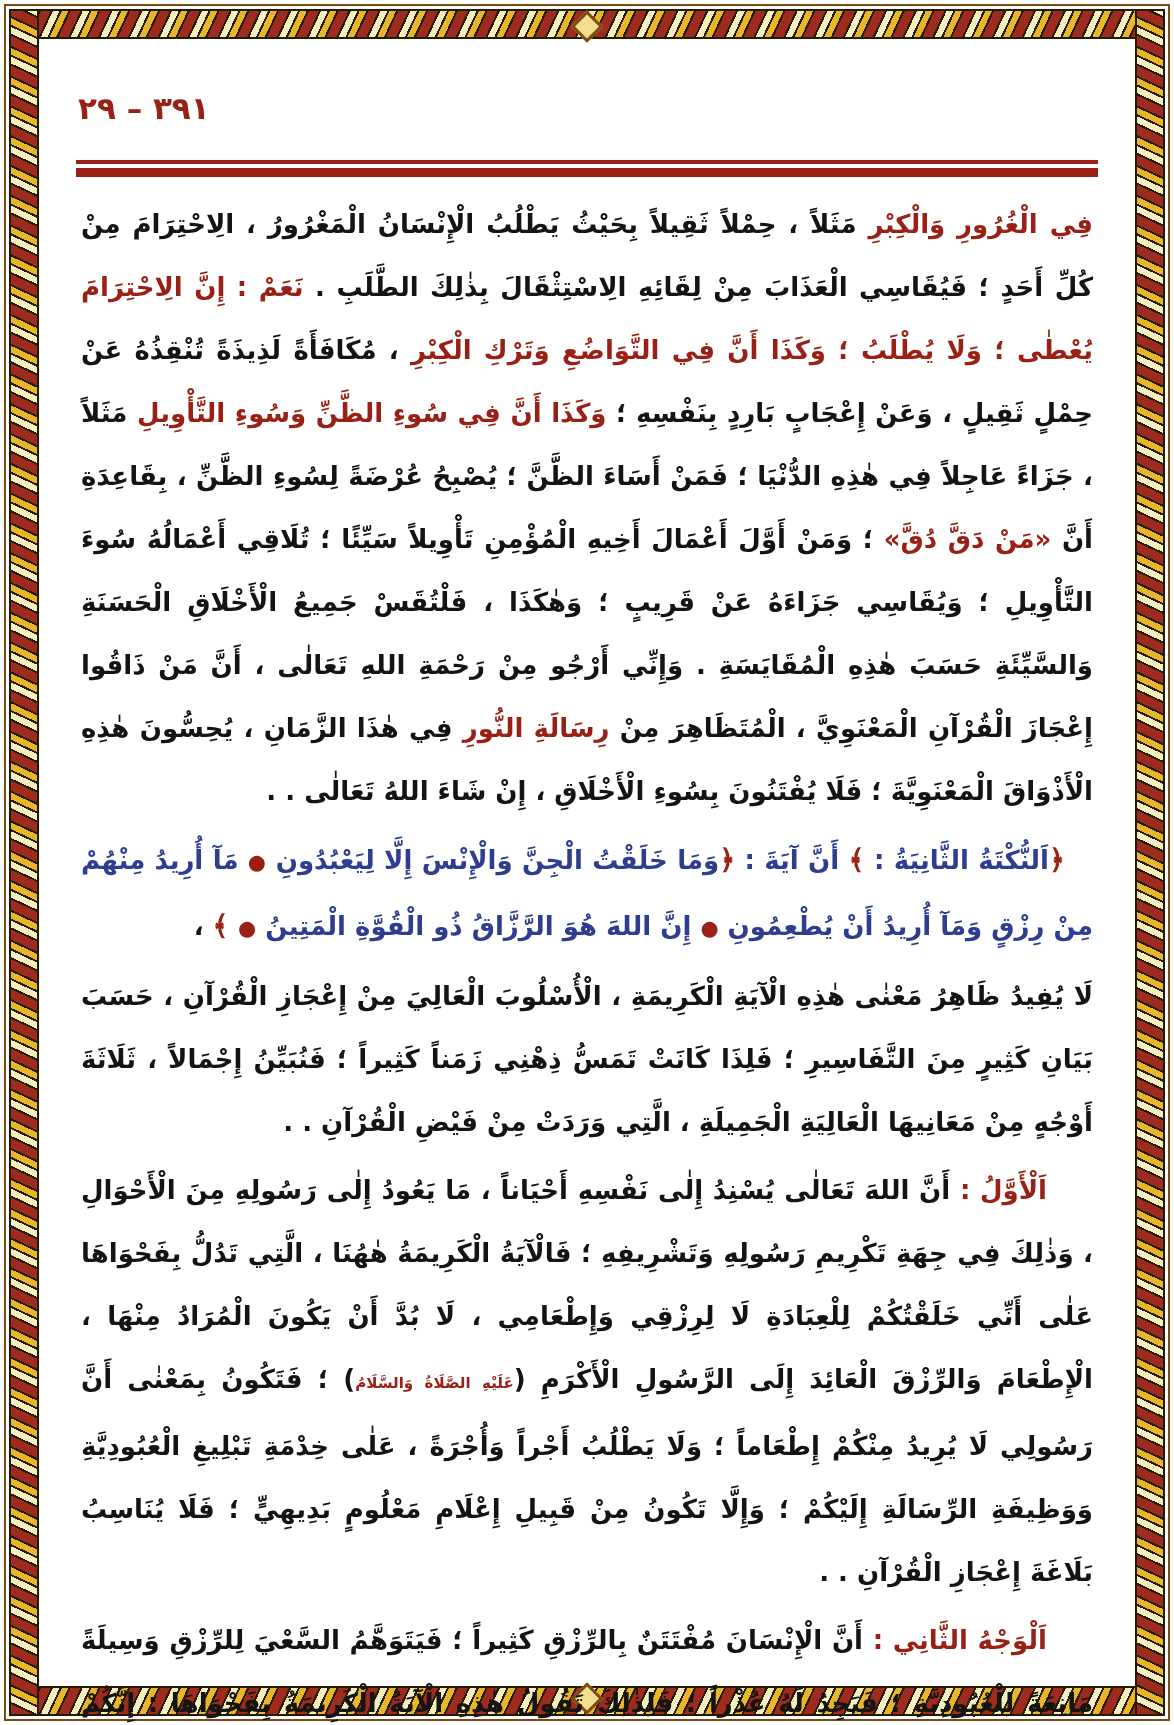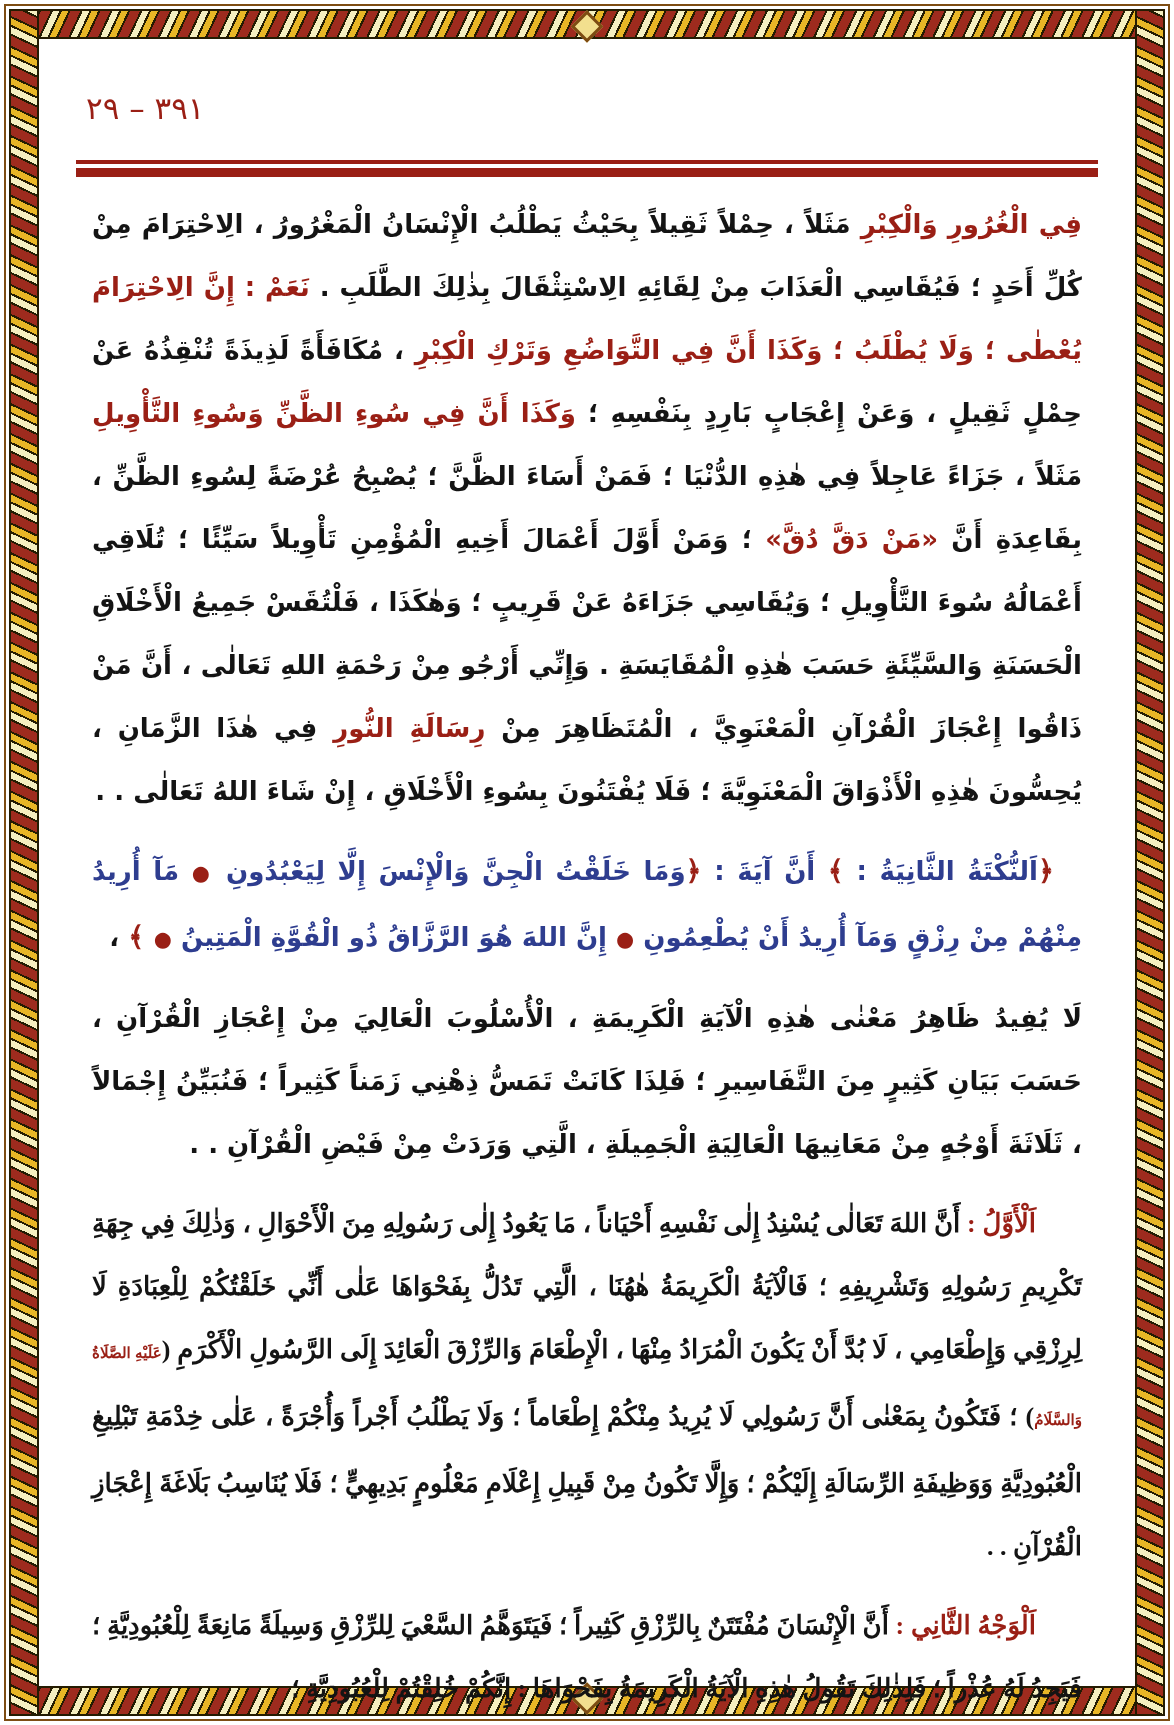--- a/index.html
+++ b/index.html
@@ -45,35 +45,35 @@
   .content{
     position:absolute;left:76px;right:76px;top:68px;bottom:60px;
     direction:rtl;
   }
   .header{position:relative;height:84px;}
   .title{
     text-align:center;color:var(--red,#9a1f15);
     font-size:38px;font-weight:bold;padding-top:10px;
   }
   .pagenum{
-    position:absolute;left:10px;top:22px;
-    color:var(--red,#9a1f15);font-size:31px;font-weight:normal;
+    position:absolute;left:2px;top:22px;
+    color:var(--red,#9a1f15);font-size:31px;font-weight:bold;
     direction:ltr;unicode-bidi:embed;letter-spacing:2px;
   }
   .rule{margin-top:8px;}
   .rule-thin{height:4px;background:var(--red,#9a1f15);}
   .rule-thick{height:9px;background:var(--red,#9a1f15);margin-top:4px;}
 
   .body-text{margin-top:16px;}
   p.para{
-    margin:16px;text-align:justify;text-justify:inter-word;
+    margin:5px;text-align:justify;text-justify:inter-word;
     font-size:26px;font-weight:bold;line-height:63px;color:#141414;
   }
   p.indent-small{text-indent:28px;}
-  p.indent-big{text-indent:46px;font-family:Liberation Serif, serif;}
+  p.indent-big{text-indent:46px;}
   .seg-black{color:#141414;}
   .seg-red{color:var(--red,#9a1f15);}
   .seg-blue{color:var(--blue,#2e3d8f);}
   .seg-bracket{color:var(--red,#9a1f15);font-size:1.05em;}
   .seg-rosette{color:var(--red,#9a1f15);font-size:0.8em;}
   .seg-seal{color:var(--red,#9a1f15);font-size:0.58em;letter-spacing:-1px;}
 </style>
 </head>
 <body>
 

